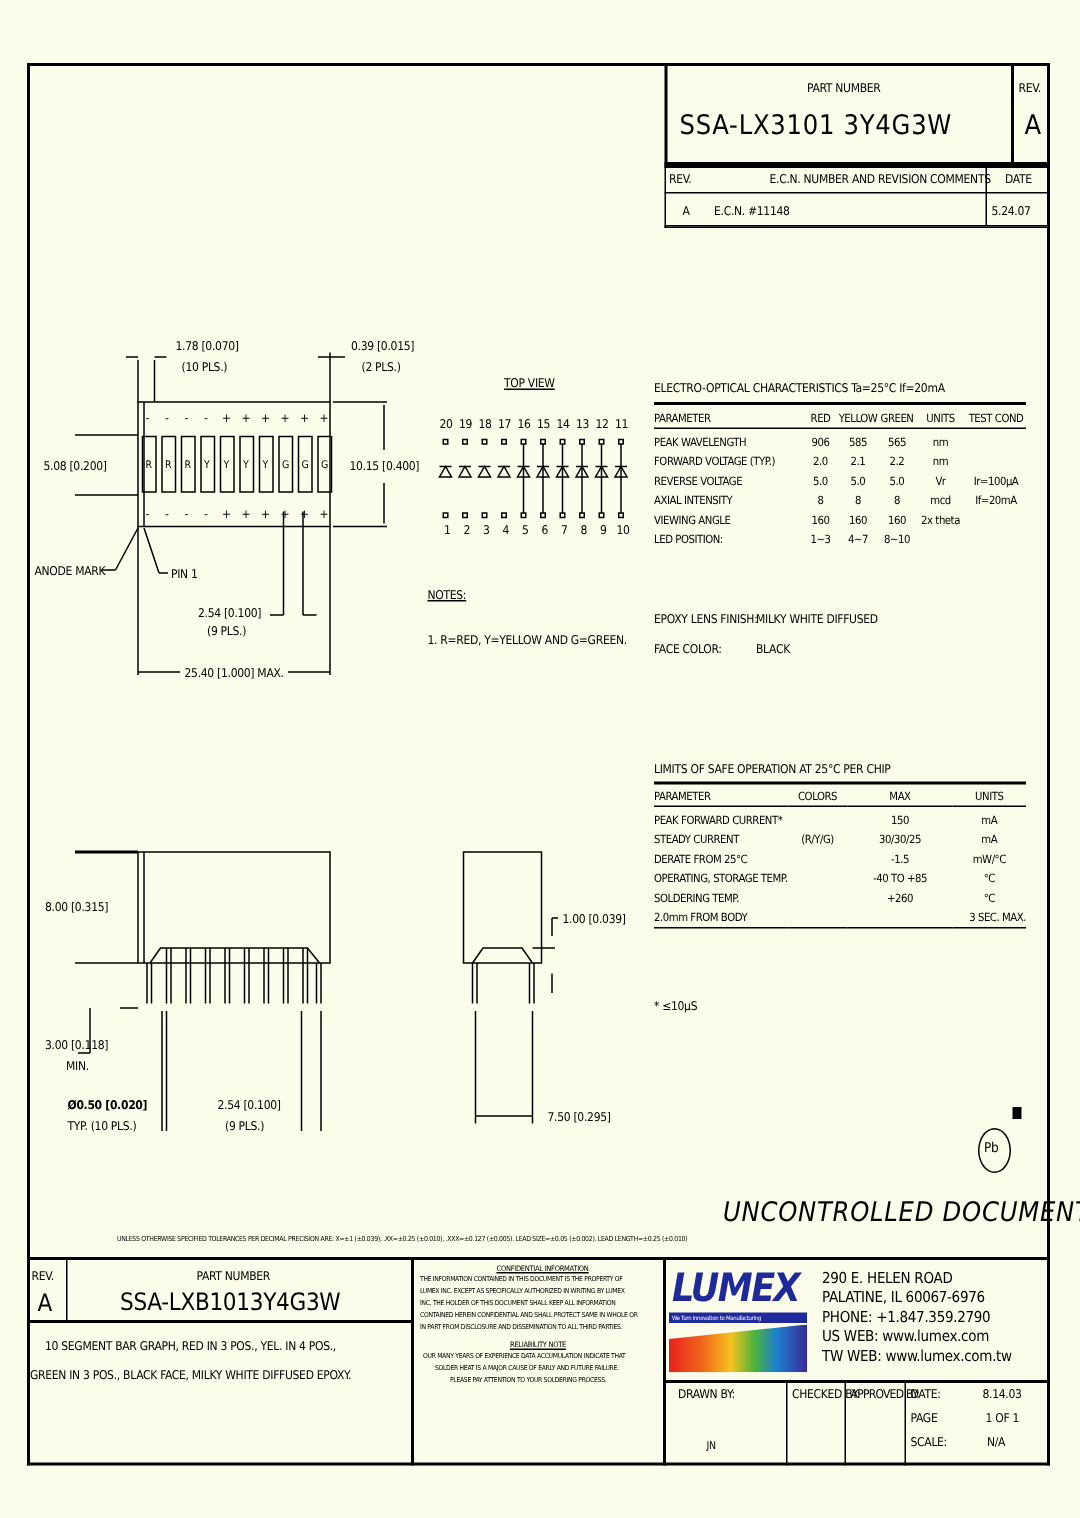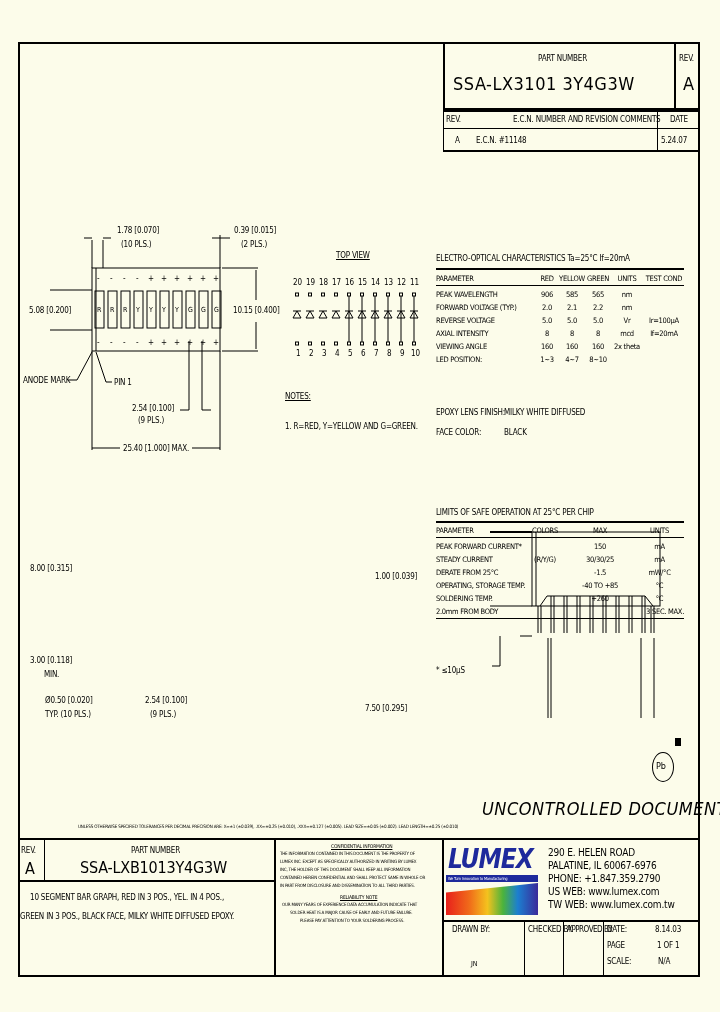--- a/index.html
+++ b/index.html
@@ -351,21 +351,21 @@
           <td style="text-align:right">3 SEC. MAX.</td>
         </tr>
     <tr>
           <td colspan="4" style="height:2px;border-top:1px solid #000;"></td>
         </tr>
   </tbody>
     </table>
   <div class="t" style="left:0;top:158px;">* ≤10µS</div>
 </div>
 
-<div class="abs" style="left:0;top:518px;width:440px;height:210px;text-align:right;">
+<div class="abs" style="left:0;top:554px;width:440px;height:210px;">
   <svg width="440" height="210">
     <g stroke="#000" stroke-width="1" fill="none">
       <rect x="92" y="14" width="128" height="74"></rect>
       <line x1="96" y1="14" x2="96" y2="88"></line>
       <line x1="50" y1="14" x2="92" y2="14" stroke-width="2"></line>
       <line x1="50" y1="88" x2="92" y2="88"></line>
       <line x1="80" y1="118" x2="92" y2="118"></line>
 
       <path d="M100 88 L107 78 L205 78 L213 88"></path>
       <g>
@@ -408,21 +408,21 @@
       <line x1="317" y1="190" x2="355" y2="190"></line>
       <line x1="355" y1="78" x2="370" y2="78"></line>
       <line x1="368" y1="58" x2="368" y2="70"></line>
       <line x1="368" y1="95" x2="368" y2="108"></line>
       <line x1="368" y1="58" x2="372" y2="58"></line>
     </g>
   </svg>
   <div class="t" style="left:30px;top:46px;">8.00 [0.315]</div>
   <div class="t" style="left:30px;top:138px;">3.00 [0.118]</div>
   <div class="t" style="left:44px;top:152px;">MIN.</div>
-  <div class="t" style="left:45px;top:178px;">Ø0.50 [0.020]</div>
+  <div class="t" style="left:45px;top:178px;font-weight:bold;">Ø0.50 [0.020]</div>
   <div class="t" style="left:45px;top:192px;">TYP. (10 PLS.)</div>
   <div class="t" style="left:145px;top:178px;">2.54 [0.100]</div>
   <div class="t" style="left:150px;top:192px;">(9 PLS.)</div>
   <div class="t" style="left:375px;top:54px;">1.00 [0.039]</div>
   <div class="t" style="left:365px;top:186px;">7.50 [0.295]</div>
 </div>
 
 <div class="abs" style="left:675px;top:738px;width:6px;height:8px;background:#000;"></div>
 <div class="abs" style="left:652px;top:752px;width:20px;height:28px;border:1px solid #000;border-radius:50%;">
   <div class="t" style="left:3px;top:9px;font-size:9px;">Pb</div>

